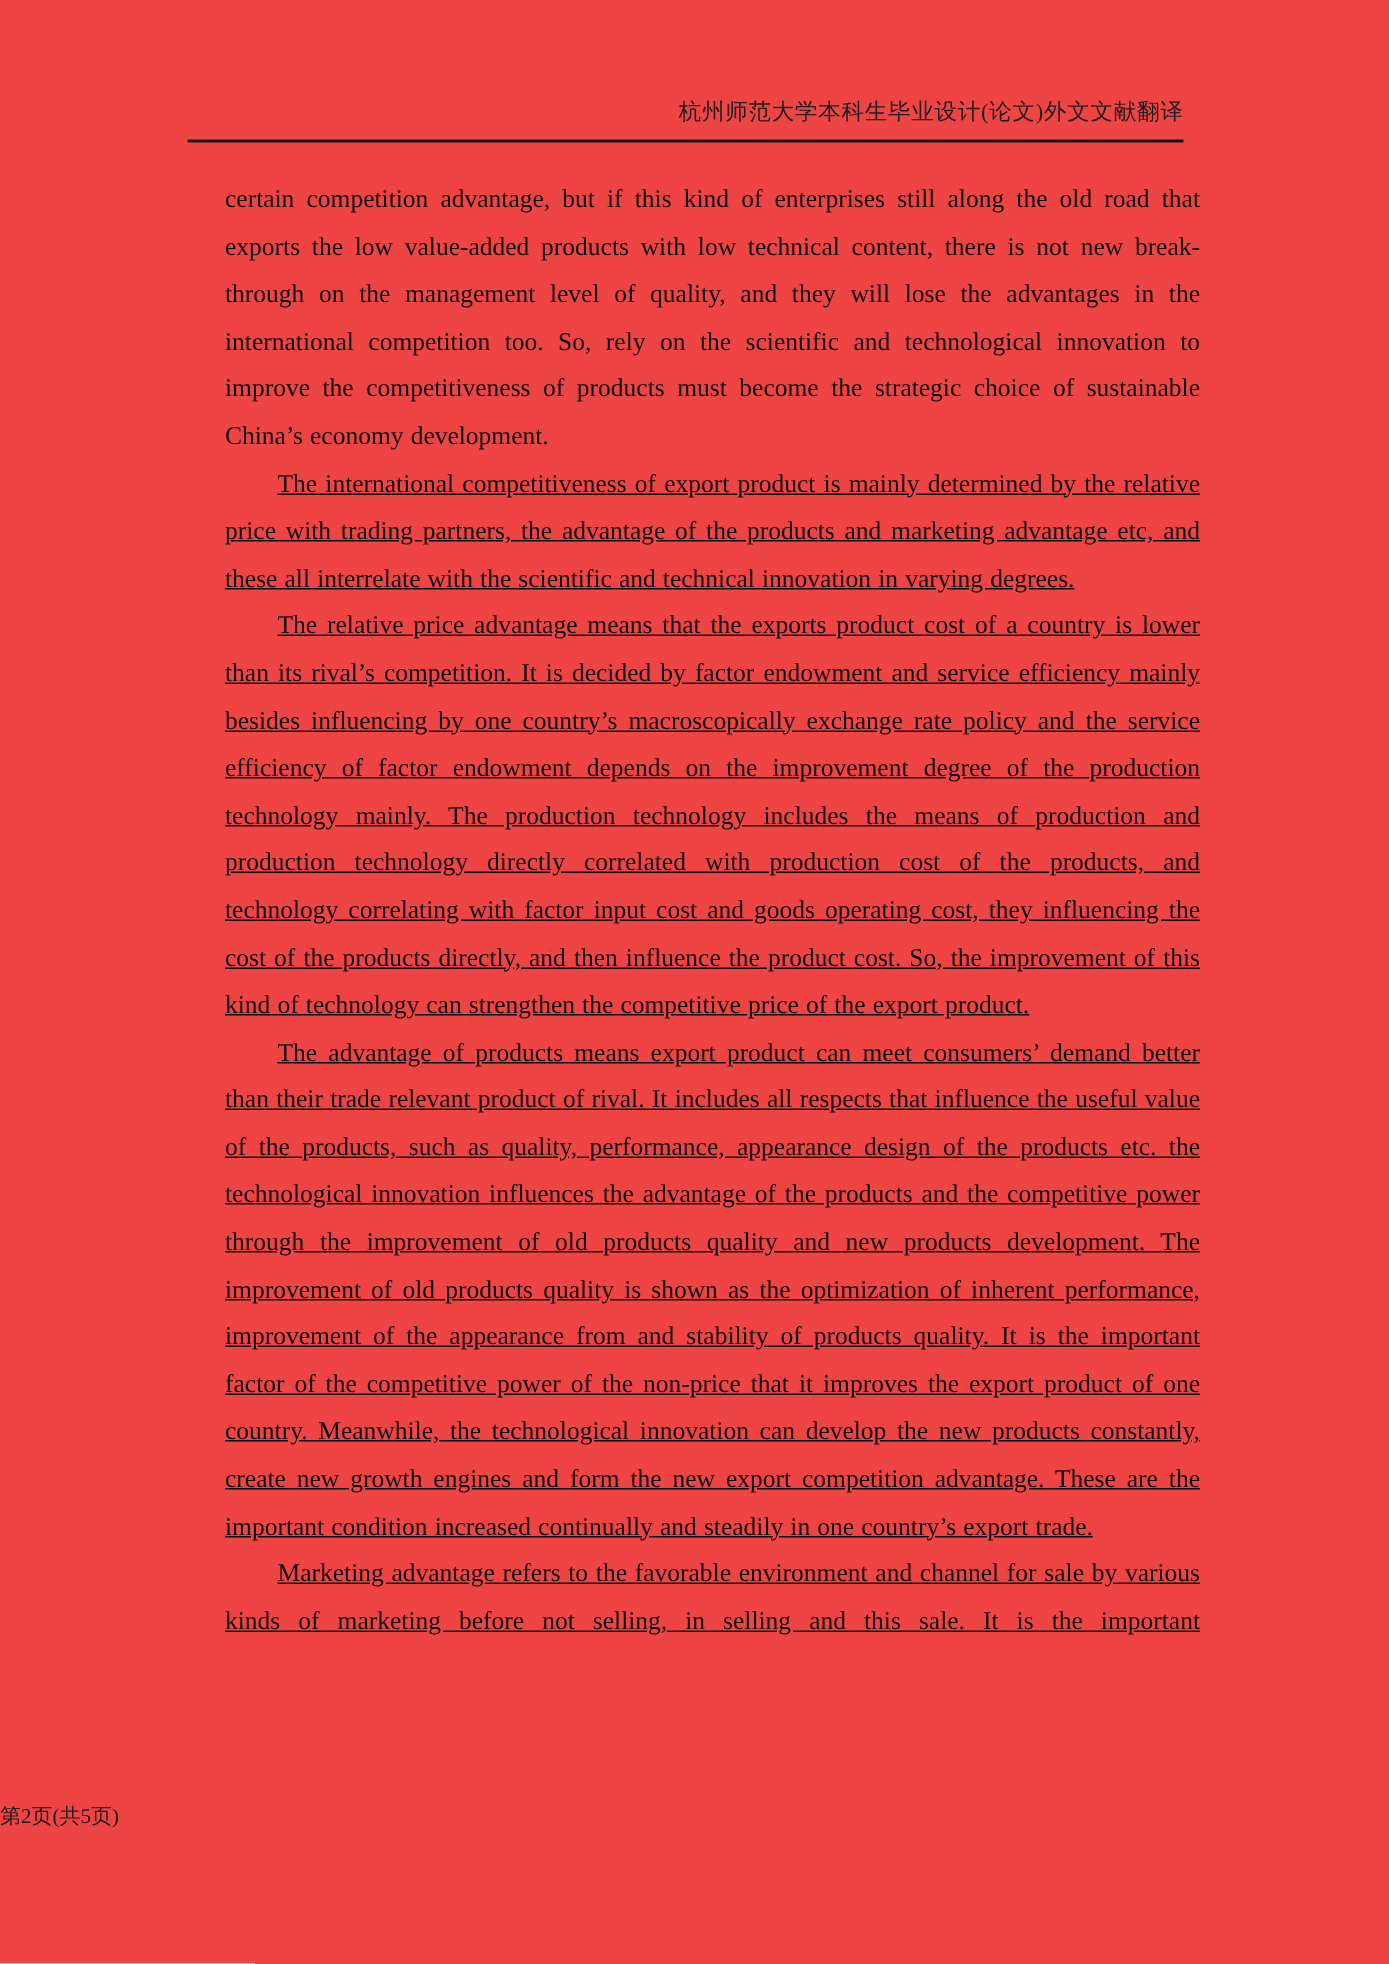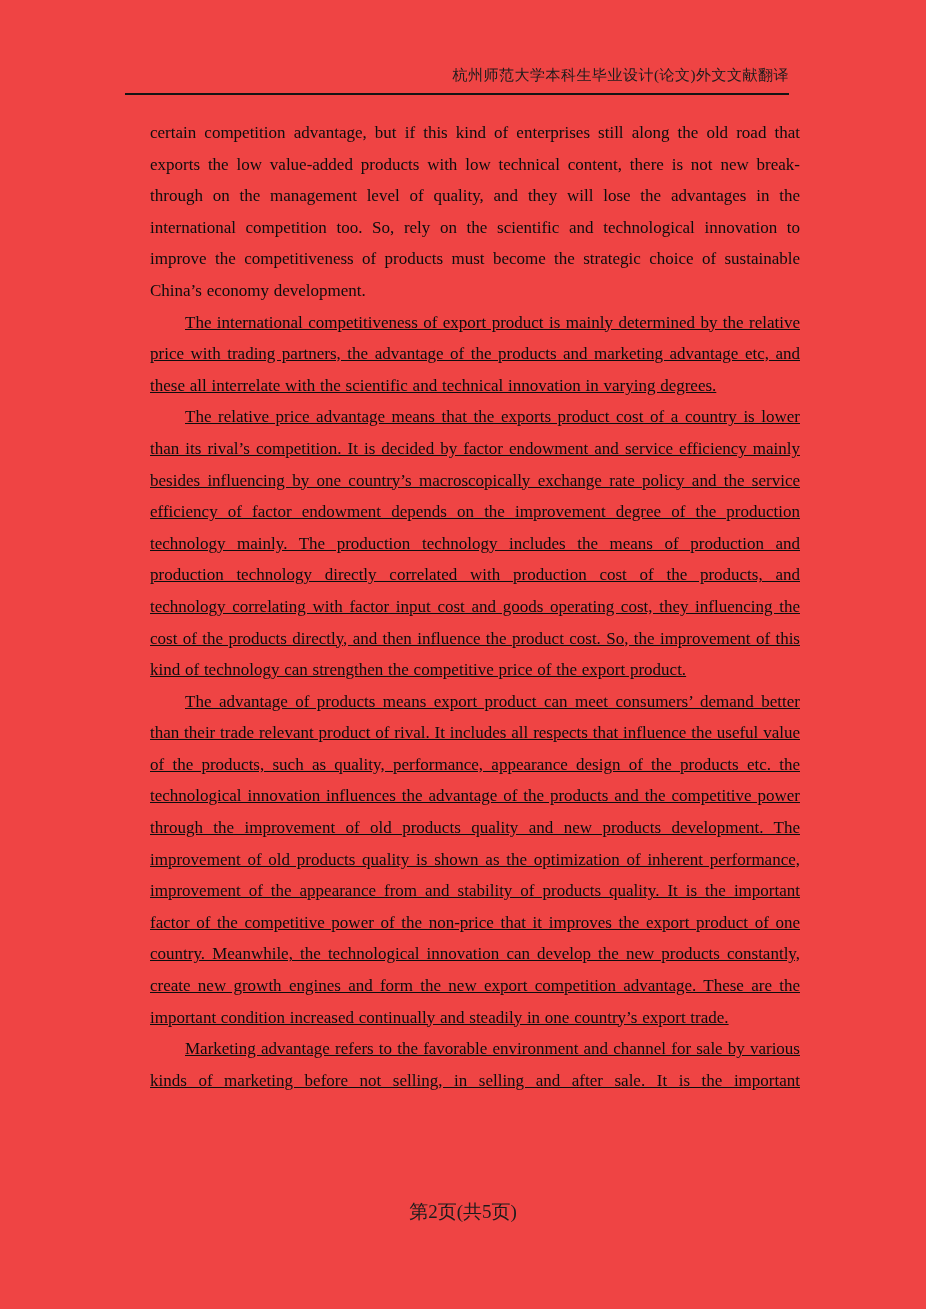--- a/index.html
+++ b/index.html
@@ -50,40 +50,39 @@
     text-decoration: underline;
   }
   .doc-body p.justify-last {
     text-align-last: justify;
   }
   .footer {
     position: absolute;
     top: 1202px;
     left: 0;
     width: 926px;
-    text-align: center;
-    font-size: 19px;
+    font-size: 14px;
     line-height: 20px;
     color: #1c1c1c;
   }
 </style>
 </head>
 <body>
 
 <div class="page">
 
   <div class="header">
     <span>杭州师范大学本科生毕业设计(论文)外文文献翻译</span>
   </div>
 
   <div class="doc-body">
     <p class="para">certain competition advantage, but if this kind of enterprises still along the old road that exports the low value-added products with low technical content, there is not new break-through on the management level of quality, and they will lose the advantages in the international competition too. So, rely on the scientific and technological innovation to improve the competitiveness of products must become the strategic choice of sustainable China’s economy development.</p>
     <p class="para indent">The international competitiveness of export product is mainly determined by the relative price with trading partners, the advantage of the products and marketing advantage etc, and these all interrelate with the scientific and technical innovation in varying degrees.</p>
     <p class="para indent">The relative price advantage means that the exports product cost of a country is lower than its rival’s competition. It is decided by factor endowment and service efficiency mainly besides influencing by one country’s macroscopically exchange rate policy and the service efficiency of factor endowment depends on the improvement degree of the production technology mainly. The production technology includes the means of production and production technology directly correlated with production cost of the products, and technology correlating with factor input cost and goods operating cost, they influencing the cost of the products directly, and then influence the product cost. So, the improvement of this kind of technology can strengthen the competitive price of the export product.</p>
     <p class="para indent">The advantage of products means export product can meet consumers’ demand better than their trade relevant product of rival. It includes all respects that influence the useful value of the products, such as quality, performance, appearance design of the products etc. the technological innovation influences the advantage of the products and the competitive power through the improvement of old products quality and new products development. The improvement of old products quality is shown as the optimization of inherent performance, improvement of the appearance from and stability of products quality. It is the important factor of the competitive power of the non-price that it improves the export product of one country. Meanwhile, the technological innovation can develop the new products constantly, create new growth engines and form the new export competition advantage. These are the important condition increased continually and steadily in one country’s export trade.</p>
-    <p class="para indent justify-last">Marketing advantage refers to the favorable environment and channel for sale by various kinds of marketing before not selling, in selling and after sale. It is the important</p>
+    <p class="para indent justify-last">Marketing advantage refers to the favorable environment and channel for sale by various kinds of marketing before not selling, in selling and this sale. It is the important</p>
   </div>
 
   <div class="footer">
     <span>第2页(共5页)</span>
   </div>
 
 </div>
 
 </body></html>

